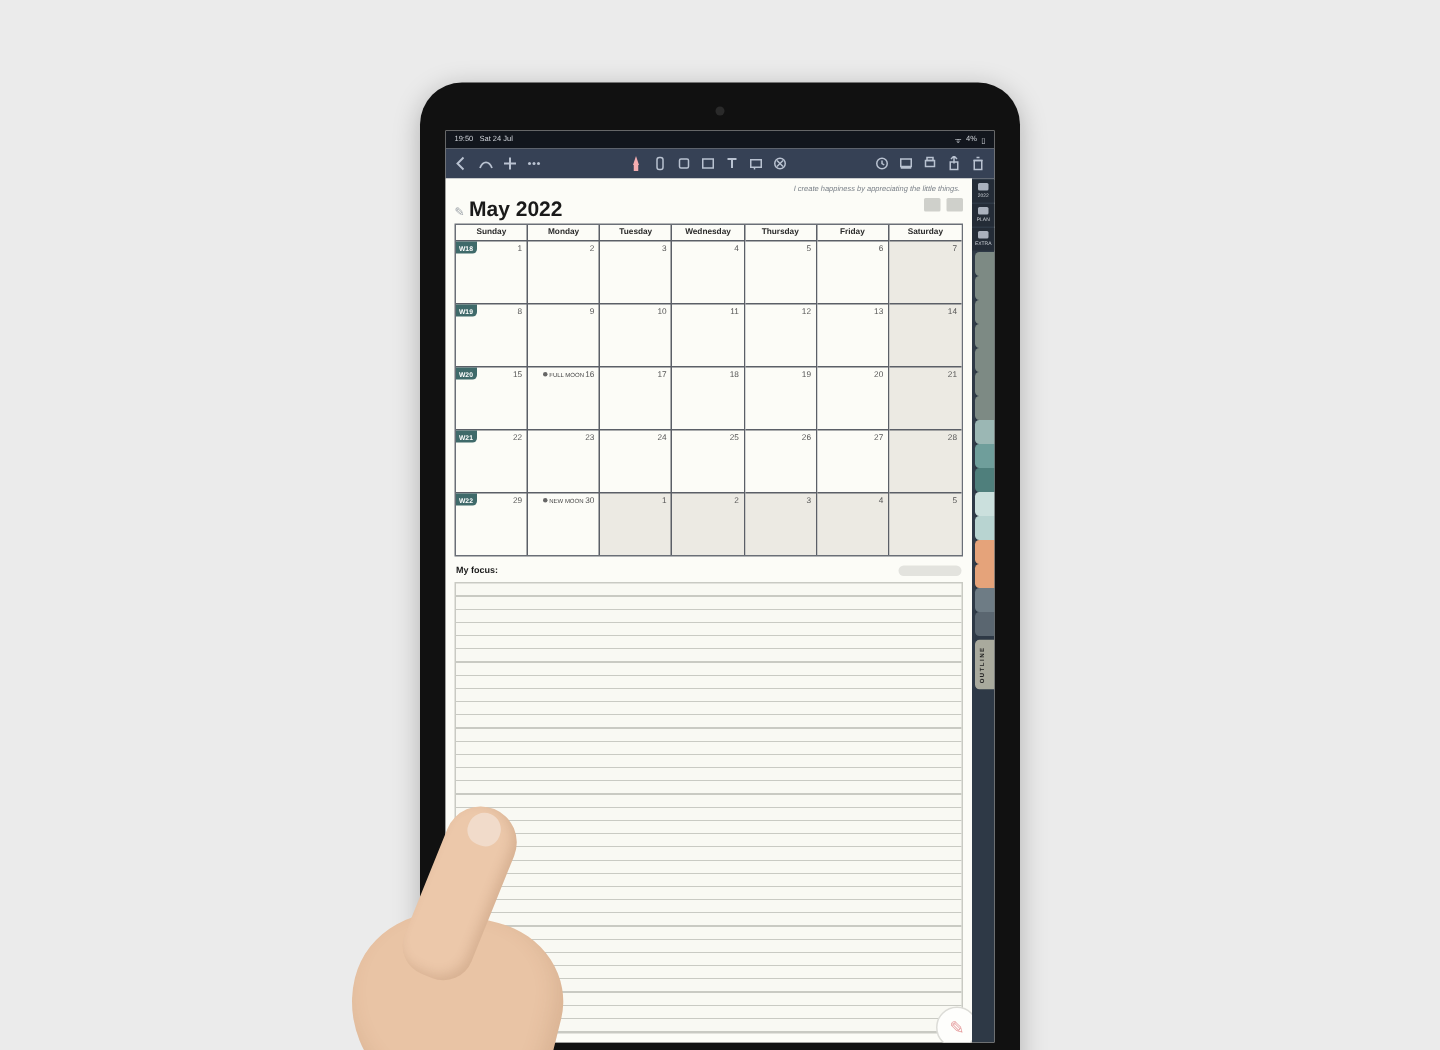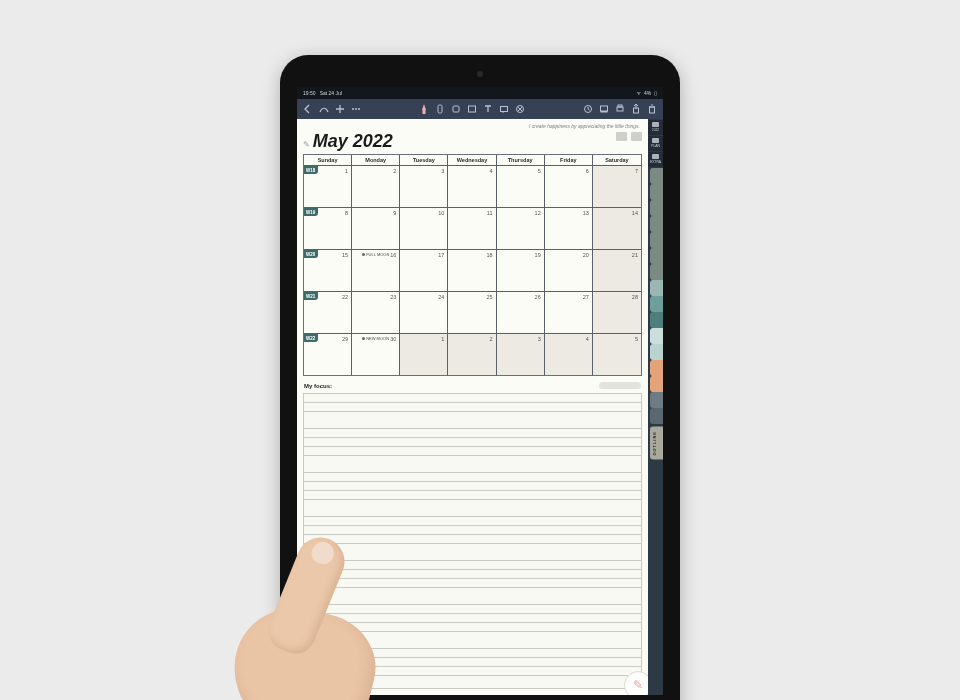--- a/index.html
+++ b/index.html
@@ -53,21 +53,21 @@
   }
   .paper {
     flex: 1; background: #fcfcf7;
     padding: 4px 6px 6px 6px;
     position: relative;
     display: flex; flex-direction: column;
   }
   .quote { font-size: 5px; color: #7a8088; font-style: italic; text-align: right; padding-right: 2px; margin-bottom: 2px; }
   .page-title { display: flex; align-items: baseline; gap: 3px; margin-bottom: 2px; }
   .pencil-ic { color: #9aa0a6; font-size: 8px; }
-  .month { font-size: 18px; font-weight: 700; font-style: italic; color: #1a1a1a; }
+  .month { font-size: 14px; font-weight: 700; color: #1a1a1a; }
   .title-actions { position: absolute; right: 6px; top: 13px; display: flex; gap: 4px; }
   .title-actions .ic { width: 11px; height: 9px; background: #cfd0cb; border-radius: 1px; }
   
   .calendar { border: 1px solid #6a6f77; display: flex; flex-direction: column; font-size: 5.5px; }
   .cal-head { display: grid; grid-template-columns: repeat(7,1fr); background: #fcfcf7; }
   .cal-head div { text-align: center; font-weight: 700; padding: 2px 0; color: #2a2a2a; border-right: 1px solid #5b5f67; font-size: 5.5px; }
   .cal-head div:last-child { border-right: none; }
   .cal-row { display: grid; grid-template-columns: repeat(7,1fr); height: 42px; }
   .cell { border-top: 1px solid #5b5f67; border-right: 1px solid #5b5f67; position: relative; background: #fcfcf7; }
   .cell:last-child { border-right: none; }

